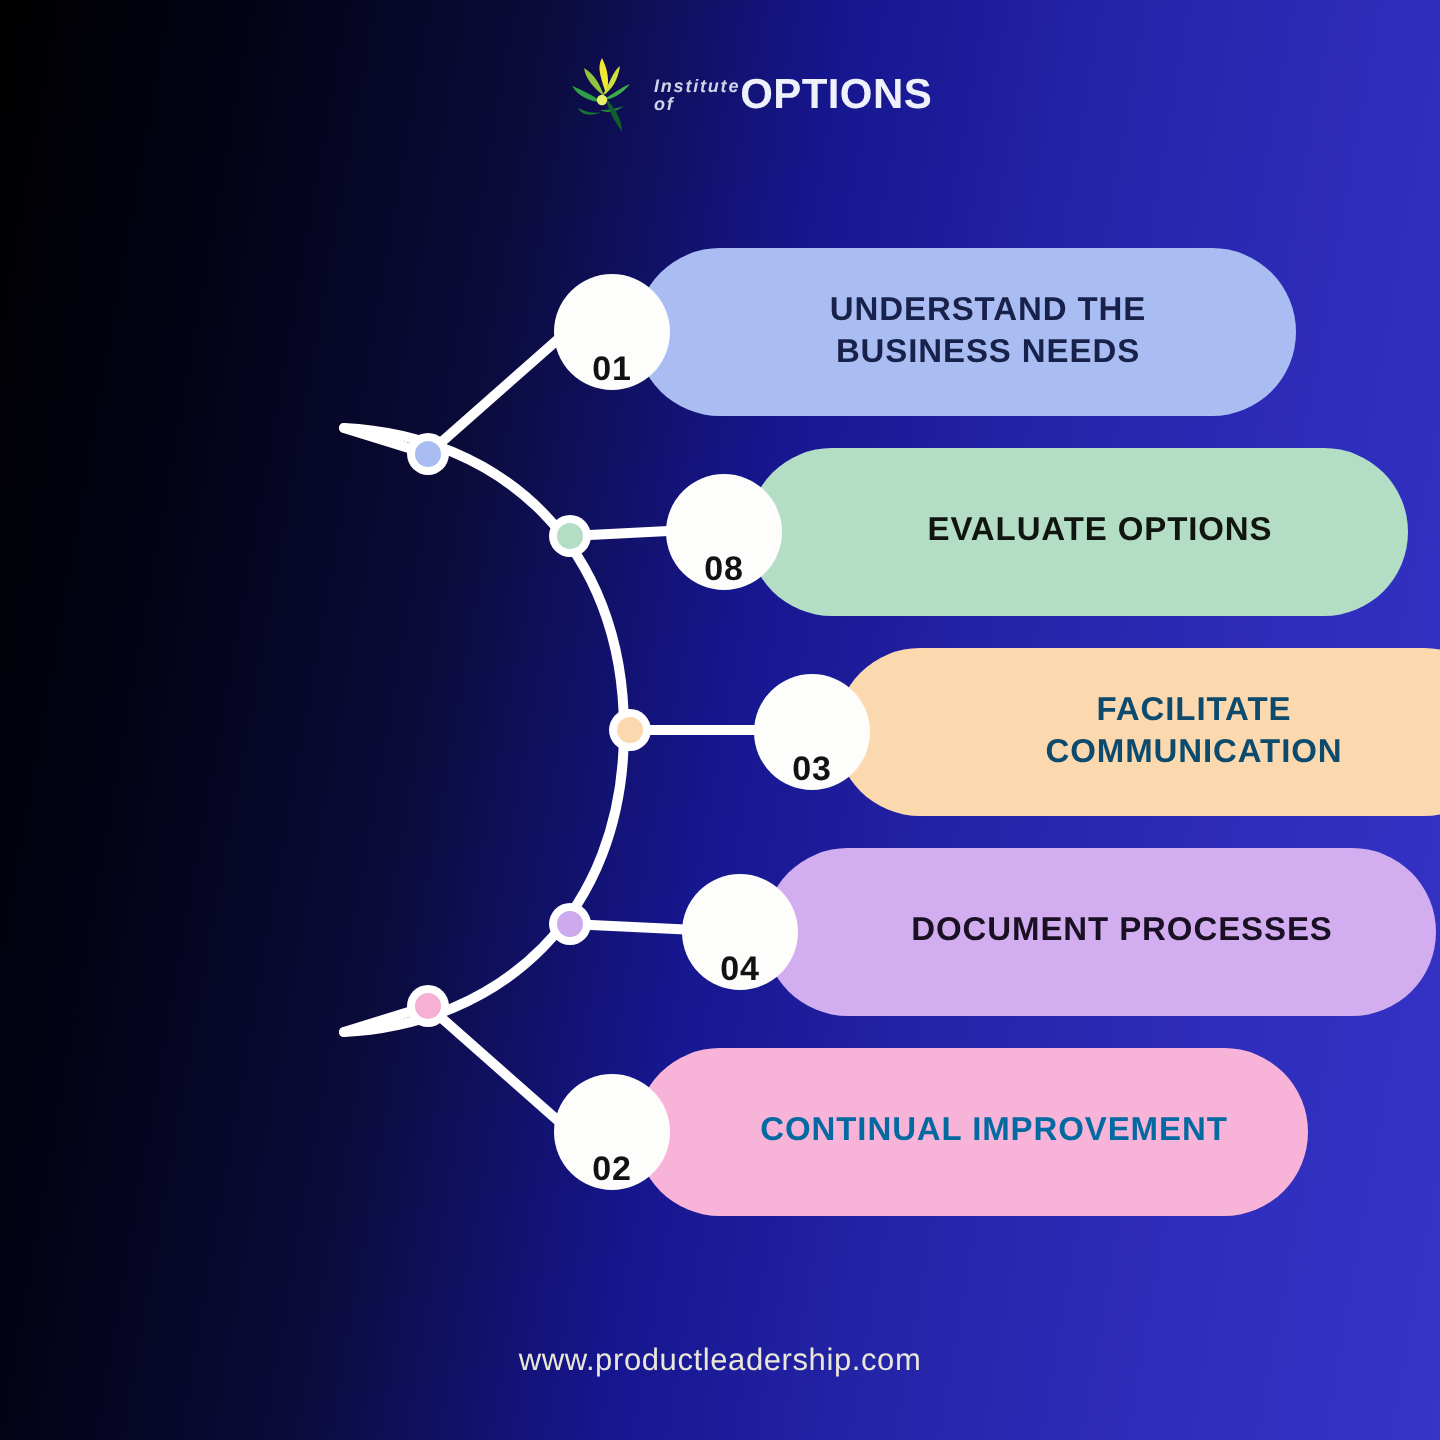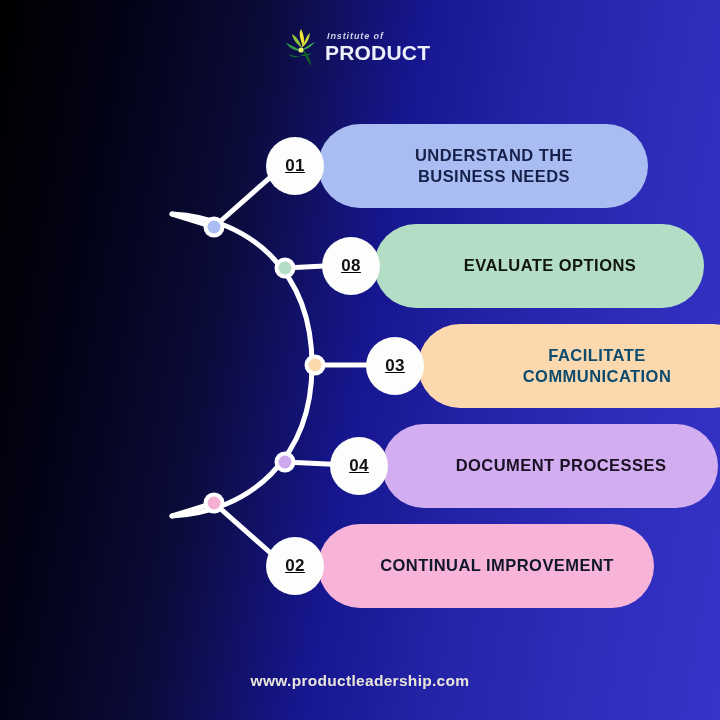--- a/index.html
+++ b/index.html
@@ -35,23 +35,24 @@
     gap: 4px;
   }
   #logo .leaf-wrap {
     width: 40px;
     height: 42px;
     flex: 0 0 40px;
     position: relative;
   }
   #logo .logo-text {
     display: flex;
-    flex-direction: column;
+    flex-direction: row;
     line-height: 1;
     padding-top: 2px;
+    align-items: flex-end;
   }
   #logo .inst {
     font-size: 9px;
     letter-spacing: 0.9px;
     color: #cfd3e8;
     font-style: italic;
     font-weight: 600;
     margin-bottom: 1px;
     margin-left: 2px;
   }
@@ -122,31 +123,30 @@
   .pill-label {
     font-size: 16.5px;
     font-weight: 700;
     letter-spacing: 0.45px;
     line-height: 1.28;
     text-align: center;
     white-space: pre-line;
   }
   .badge {
     position: absolute;
-    left: 4px;
+    left: 15px;
     top: 13px;
     width: 58px;
     height: 58px;
     border-radius: 50%;
     background: #fdfdfb;
     display: flex;
-    align-items: center;
+    align-items: flex-end;
     justify-content: center;
     z-index: 7;
-    text-decoration: underline;
   }
   .badge-num {
     font-size: 17px;
     font-weight: 700;
     color: #121212;
     letter-spacing: 0.4px;
   }
 
   
   #row-1 { left: 262px; top: 124px; }
@@ -161,21 +161,21 @@
   #row-5 .pill { width: 336px; }
 
   
   #footer-url {
     position: absolute;
     left: 0;
     top: 672px;
     width: 720px;
     text-align: center;
     font-size: 15.5px;
-    font-weight: 700;
+    font-weight: 400;
     color: #e9e6da;
     letter-spacing: 0.3px;
   }
 </style>
 </head>
 <body>
 
 <div id="canvas" style="background: linear-gradient(100deg, rgb(0, 0, 0) 0%, rgb(3, 3, 24) 16%, rgb(11, 11, 58) 32%, rgb(22, 22, 143) 50%, rgb(36, 36, 168) 66%, rgb(46, 44, 186) 82%, rgb(54, 52, 201) 100%);">
 
   <div id="logo">
@@ -187,21 +187,21 @@
         <path d="M34 17 C30 22 25 25 20 25 C26 22 29 19 34 17 Z" fill="#3fae4a"></path>
         <path d="M5 18 C10 20 16 23 20 26 C14 26 8 23 5 18 Z" fill="#2f9e44"></path>
         <path d="M31 28 C27 31 23 32 19 30 C24 30 28 29 31 28 Z" fill="#1f8a3b"></path>
         <path d="M8 29 C12 31 16 32 20 31 C15 33 10 33 8 29 Z" fill="#15752f"></path>
         <path d="M22 24 C27 30 30 35 30 41 C26 35 23 30 22 24 Z" fill="#0f5f28"></path>
         <circle cx="20" cy="25" r="2.6" fill="#e7f06a"></circle>
       </svg>
     </div>
     <div class="logo-text">
       <span class="inst">Institute of</span>
-      <span class="prod">PRODUCT</span>
+      <span class="prod">OPTIONS</span>
     </div>
   </div>
 
   <svg id="connectors">
 
     <path d="M 172 214 C 250 218 312 272 312 365 C 312 458 250 512 172 516" fill="none" stroke="#ffffff" stroke-width="5" stroke-linecap="round"></path>
 
     <line x1="214" y1="227" x2="282" y2="167" stroke="#ffffff" stroke-width="5" stroke-linecap="round"></line>
     <line x1="285" y1="268" x2="344" y2="265" stroke="#ffffff" stroke-width="5" stroke-linecap="round"></line>
     <line x1="312" y1="365" x2="390" y2="365" stroke="#ffffff" stroke-width="5" stroke-linecap="round"></line>
@@ -257,21 +257,21 @@
     <div class="pill" id="pill-4" style="background: rgb(210, 174, 240); justify-content: center;">
       <span class="pill-label" id="label-4" style="color: rgb(26, 16, 36);">DOCUMENT PROCESSES</span>
     </div>
     <div class="badge">
       <span class="badge-num">04</span>
     </div>
   </div>
 
   <div class="row" id="row-5">
     <div class="pill" id="pill-5" style="background: rgb(248, 180, 216);">
-      <span class="pill-label" id="label-5" style="color: #0f172a;">CONTINUAL IMPROVEMENT</span>
+      <span class="pill-label" id="label-5" style="color: #0369a1;">CONTINUAL IMPROVEMENT</span>
     </div>
     <div class="badge">
       <span class="badge-num">02</span>
     </div>
   </div>
 
   <div id="footer-url">www.productleadership.com</div>
 
 </div>
 

